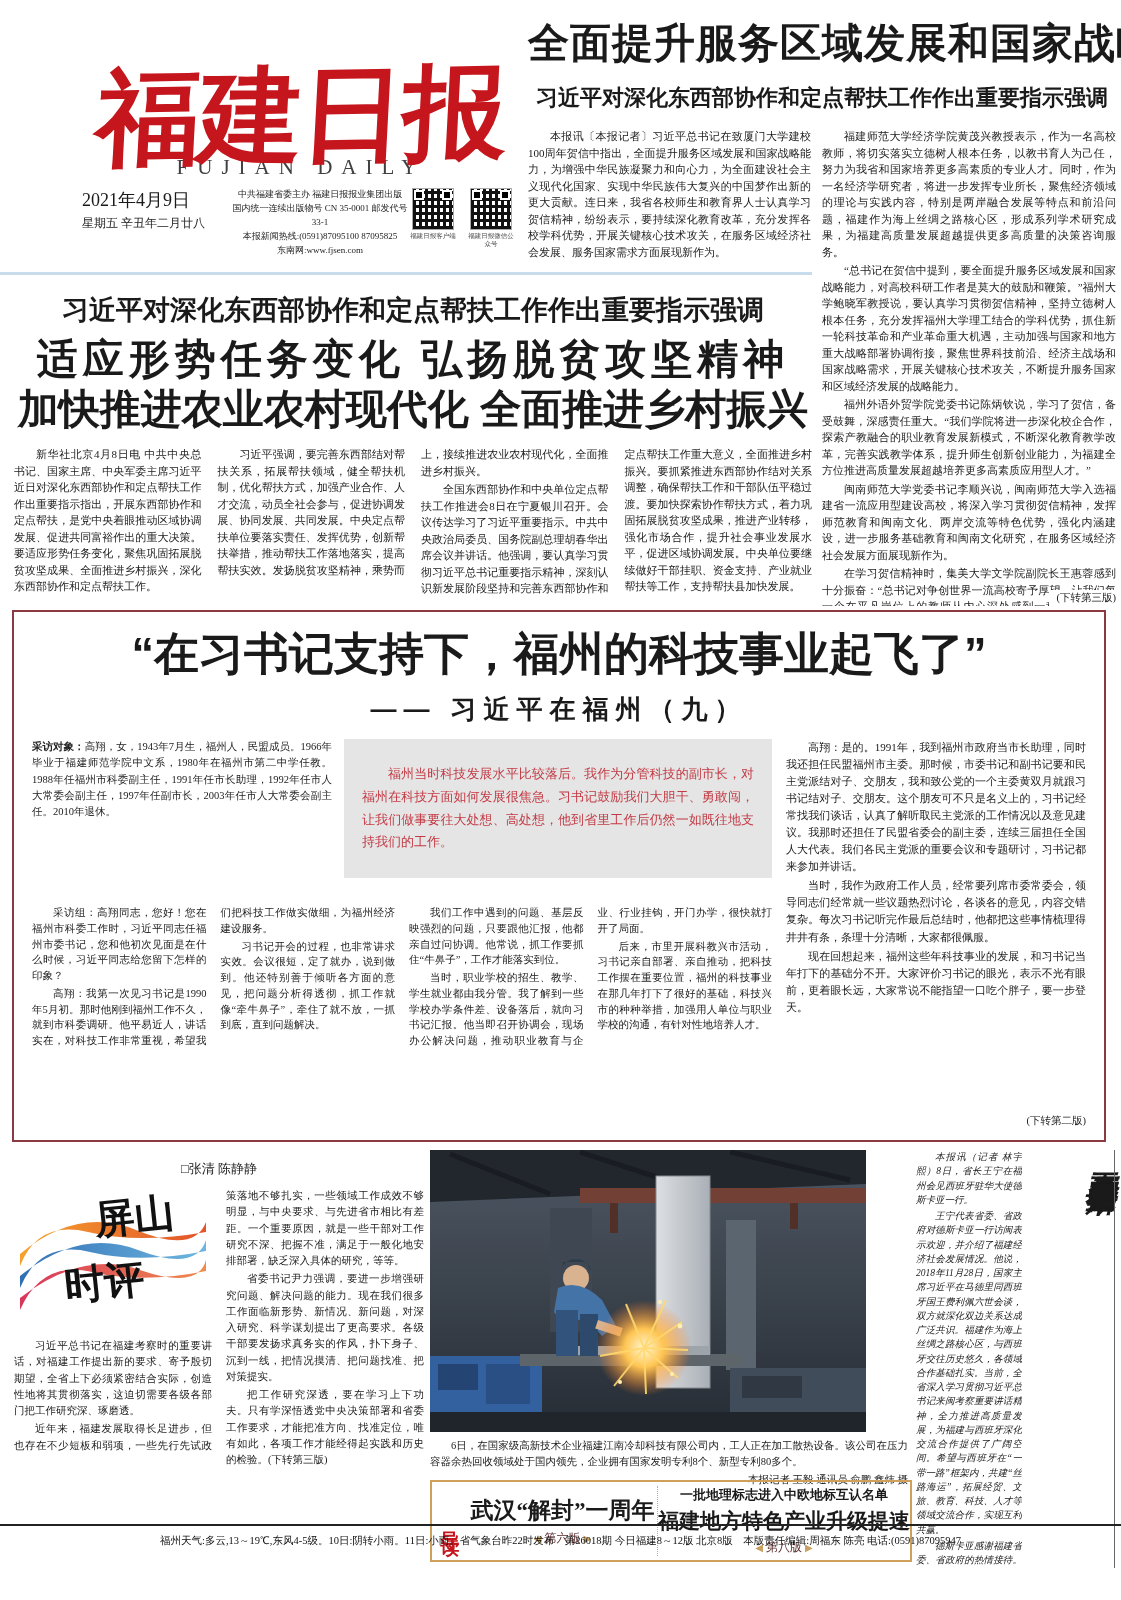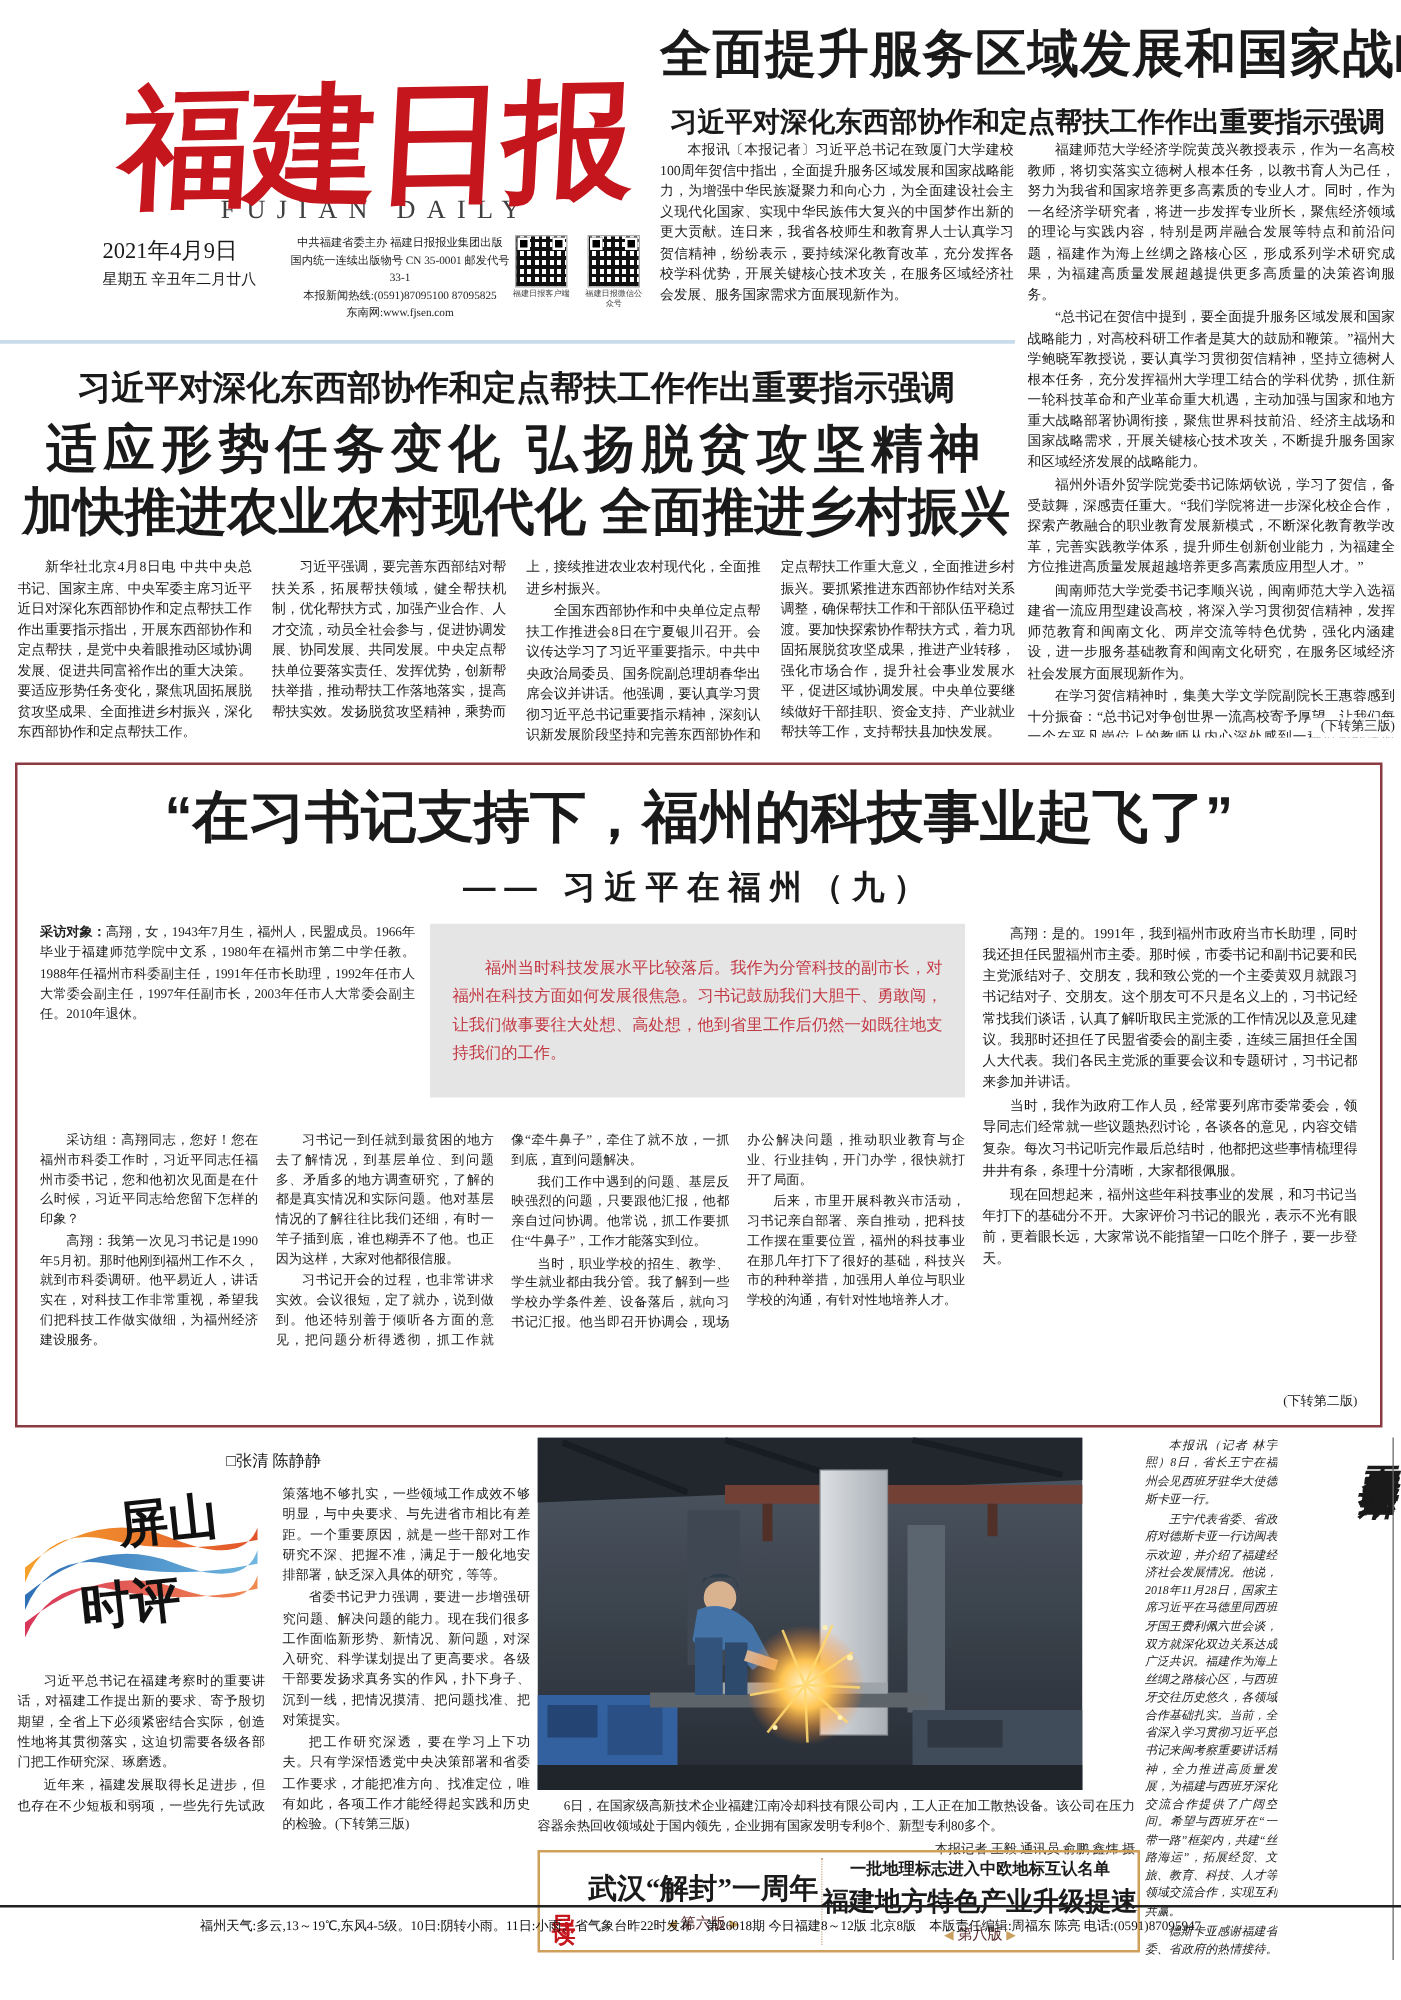--- a/index.html
+++ b/index.html
@@ -24,21 +24,21 @@
       background:repeating-linear-gradient(90deg,#111 0 3px,transparent 3px 6px),
                  repeating-linear-gradient(0deg,#111 0 3px,#fff 3px 7px);}
   .qr::before,.qr::after{content:"";position:absolute;width:10px;height:10px;background:#000;border:2px solid #fff;box-sizing:border-box;}
   .qr::before{left:1px;top:1px;} .qr::after{right:1px;top:1px;}
   .qr-label{font-size:6.5px;color:#444;margin-top:2px;line-height:1.2;}
   .mast-divider{left:0;top:272px;width:812px;height:3px;background:#c9dcec;}
   
   .ta-head{left:528px;top:16px;width:588px;text-align:center;}
   .ta-h1{font-family:"Liberation Sans",sans-serif;font-weight:900;font-size:41px;letter-spacing:1px;white-space:nowrap;}
   .ta-h2{font-weight:bold;font-size:22px;margin-top:12px;white-space:nowrap;}
-  .ta-col{font-size:11px;line-height:1.5;overflow:hidden;}
+  .ta-col{font-size:11px;line-height:1.5;overflow:hidden;margin-top:16px;}
   .ta-col1{left:528px;top:112px;width:283px;height:152px;}
   .ta-col2{left:822px;top:112px;width:294px;height:478px;}
   .cont{position:absolute;right:0;bottom:0;background:#fff;padding-left:8px;font-size:10.5px;}
   
   .main-article{left:14px;top:292px;width:798px;}
   .ma-kicker{font-family:"Liberation Sans",sans-serif;font-weight:900;font-size:27px;text-align:center;white-space:nowrap;}
   .ma-h{font-family:"Liberation Sans",sans-serif;font-weight:900;font-size:41px;text-align:center;line-height:1.22;white-space:nowrap;}
   .ma-h.l1{letter-spacing:5px;margin-top:6px;}
   .ma-body{margin-top:12px;column-count:4;column-gap:16px;font-size:11px;line-height:1.5;height:158px;overflow:hidden;}
   
@@ -162,21 +162,20 @@
             <div class="f-intro">
               <p class="para" style="text-indent:0;">
                 <b>采访对象：</b><span>高翔，女，1943年7月生，福州人，民盟成员。1966年毕业于福建师范学院中文系，1980年在福州市第二中学任教。1988年任福州市科委副主任，1991年任市长助理，1992年任市人大常委会副主任，1997年任副市长，2003年任市人大常委会副主任。2010年退休。</span>
               </p>
             </div>
             <div class="f-quote">福州当时科技发展水平比较落后。我作为分管科技的副市长，对福州在科技方面如何发展很焦急。习书记鼓励我们大胆干、勇敢闯，让我们做事要往大处想、高处想，他到省里工作后仍然一如既往地支持我们的工作。</div>
           </div>
           <div class="f-body4">
               <p class="para">采访组：高翔同志，您好！您在福州市科委工作时，习近平同志任福州市委书记，您和他初次见面是在什么时候，习近平同志给您留下怎样的印象？</p>
               <p class="para">高翔：我第一次见习书记是1990年5月初。那时他刚到福州工作不久，就到市科委调研。他平易近人，讲话实在，对科技工作非常重视，希望我们把科技工作做实做细，为福州经济建设服务。</p>
-              <p class="para">习书记一到任就到最贫困的地方去了解情况，到基层单位、到问题多、矛盾多的地方调查研究，了解的都是真实情况和实际问题。他对基层情况的了解往往比我们还细，有时一竿子插到底，谁也糊弄不了他。也正因为这样，大家对他都很信服。</p>
               <p class="para">习书记开会的过程，也非常讲求实效。会议很短，定了就办，说到做到。他还特别善于倾听各方面的意见，把问题分析得透彻，抓工作就像“牵牛鼻子”，牵住了就不放，一抓到底，直到问题解决。</p>
               <p class="para">我们工作中遇到的问题、基层反映强烈的问题，只要跟他汇报，他都亲自过问协调。他常说，抓工作要抓住“牛鼻子”，工作才能落实到位。</p>
               <p class="para">当时，职业学校的招生、教学、学生就业都由我分管。我了解到一些学校办学条件差、设备落后，就向习书记汇报。他当即召开协调会，现场办公解决问题，推动职业教育与企业、行业挂钩，开门办学，很快就打开了局面。</p>
               <p class="para">后来，市里开展科教兴市活动，习书记亲自部署、亲自推动，把科技工作摆在重要位置，福州的科技事业在那几年打下了很好的基础，科技兴市的种种举措，加强用人单位与职业学校的沟通，有针对性地培养人才。</p>
             </div>
         </div>
         <div class="f-rightcol">
             <p class="para">高翔：是的。1991年，我到福州市政府当市长助理，同时我还担任民盟福州市主委。那时候，市委书记和副书记要和民主党派结对子、交朋友，我和致公党的一个主委黄双月就跟习书记结对子、交朋友。这个朋友可不只是名义上的，习书记经常找我们谈话，认真了解听取民主党派的工作情况以及意见建议。我那时还担任了民盟省委会的副主委，连续三届担任全国人大代表。我们各民主党派的重要会议和专题研讨，习书记都来参加并讲话。</p>
             <p class="para">当时，我作为政府工作人员，经常要列席市委常委会，领导同志们经常就一些议题热烈讨论，各谈各的意见，内容交错复杂。每次习书记听完作最后总结时，他都把这些事情梳理得井井有条，条理十分清晰，大家都很佩服。</p>
             <p class="para">现在回想起来，福州这些年科技事业的发展，和习书记当年打下的基础分不开。大家评价习书记的眼光，表示不光有眼前，更着眼长远，大家常说不能指望一口吃个胖子，要一步登天。</p>

